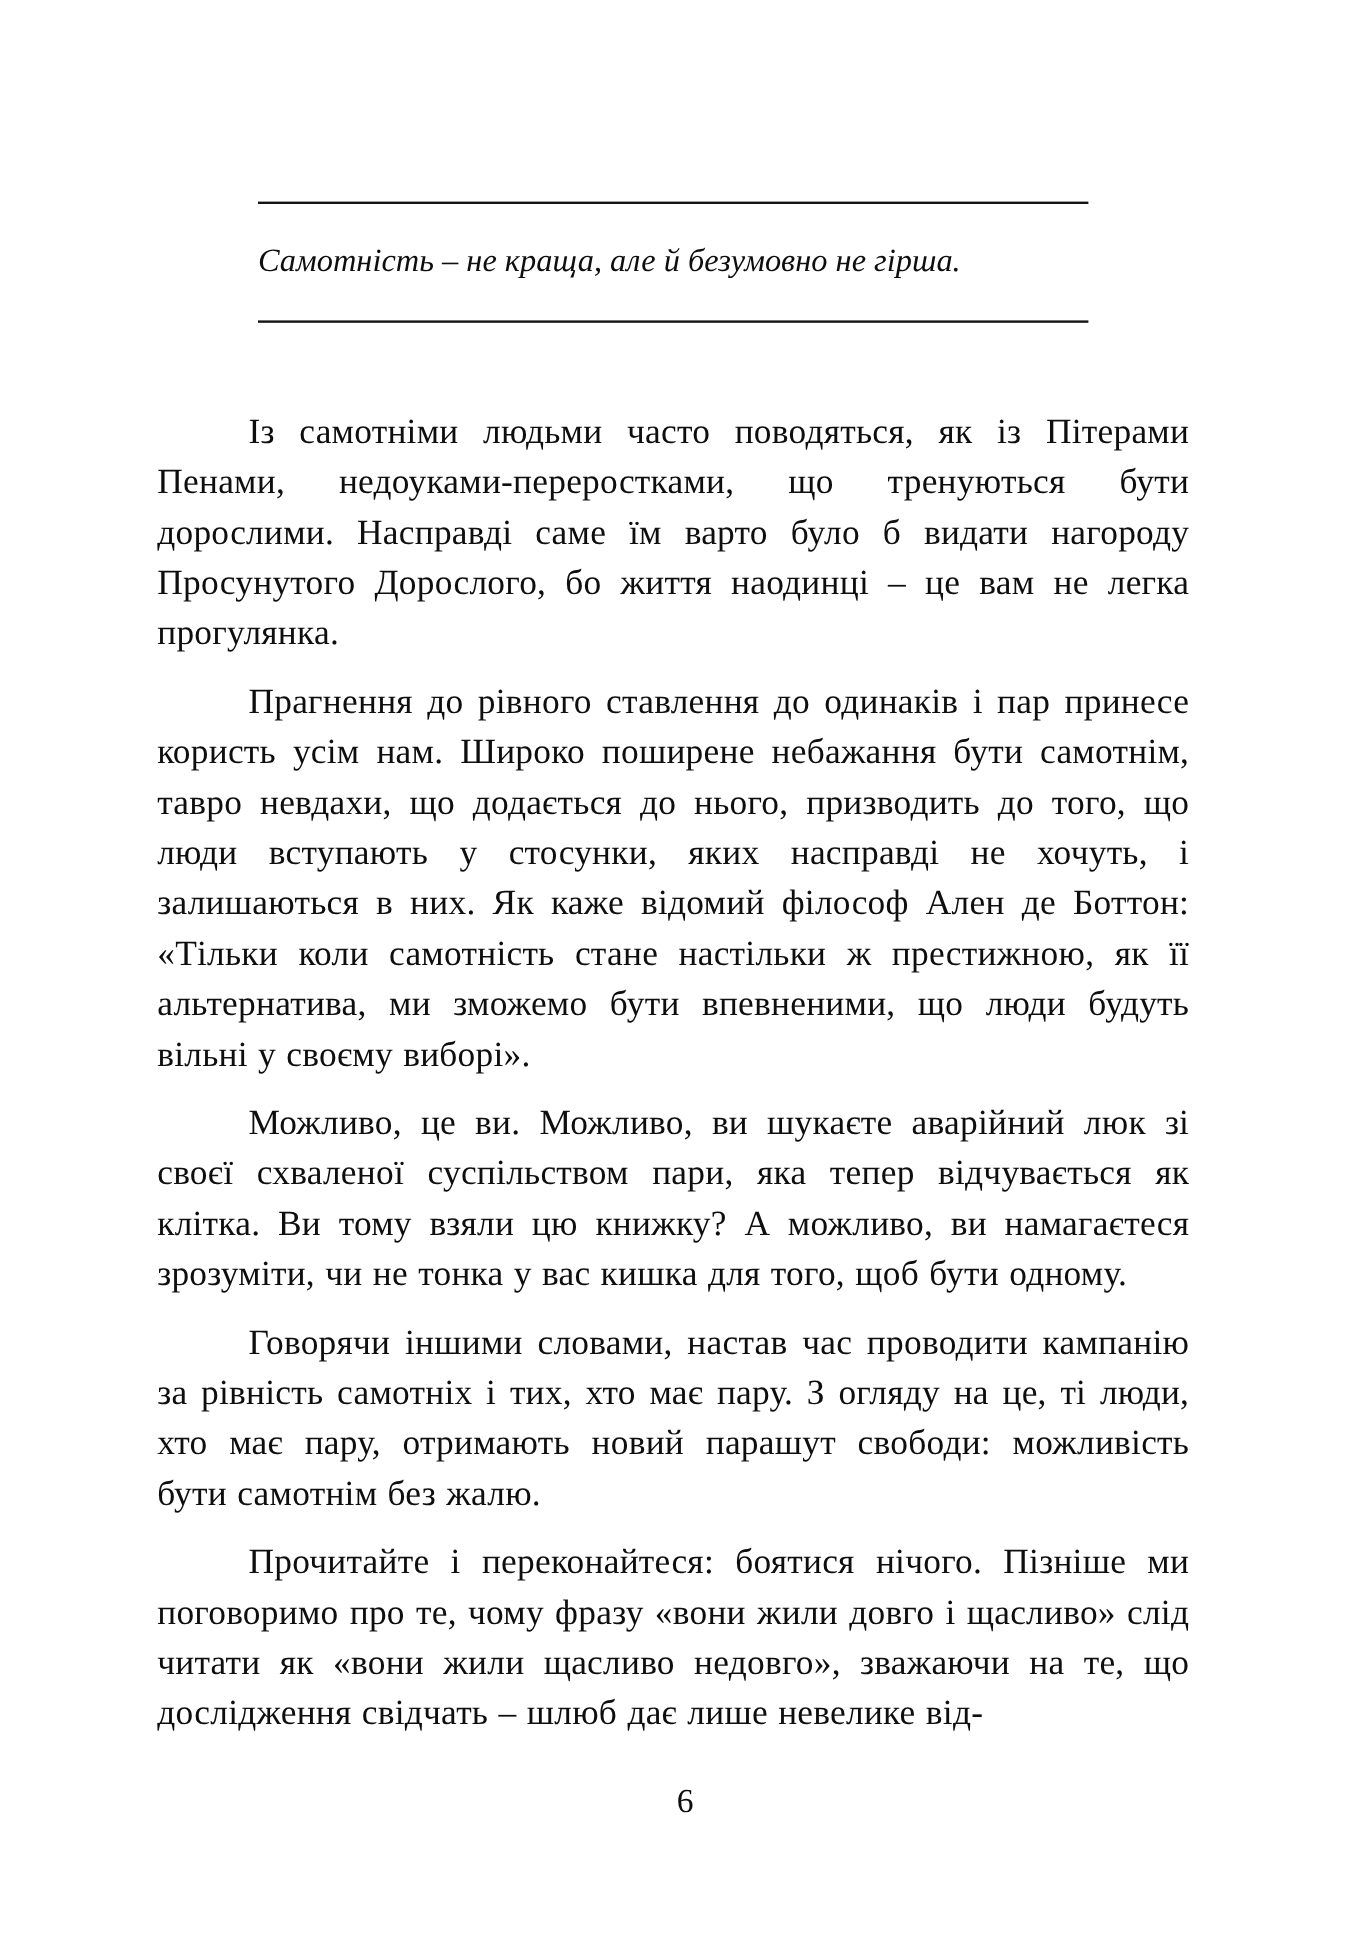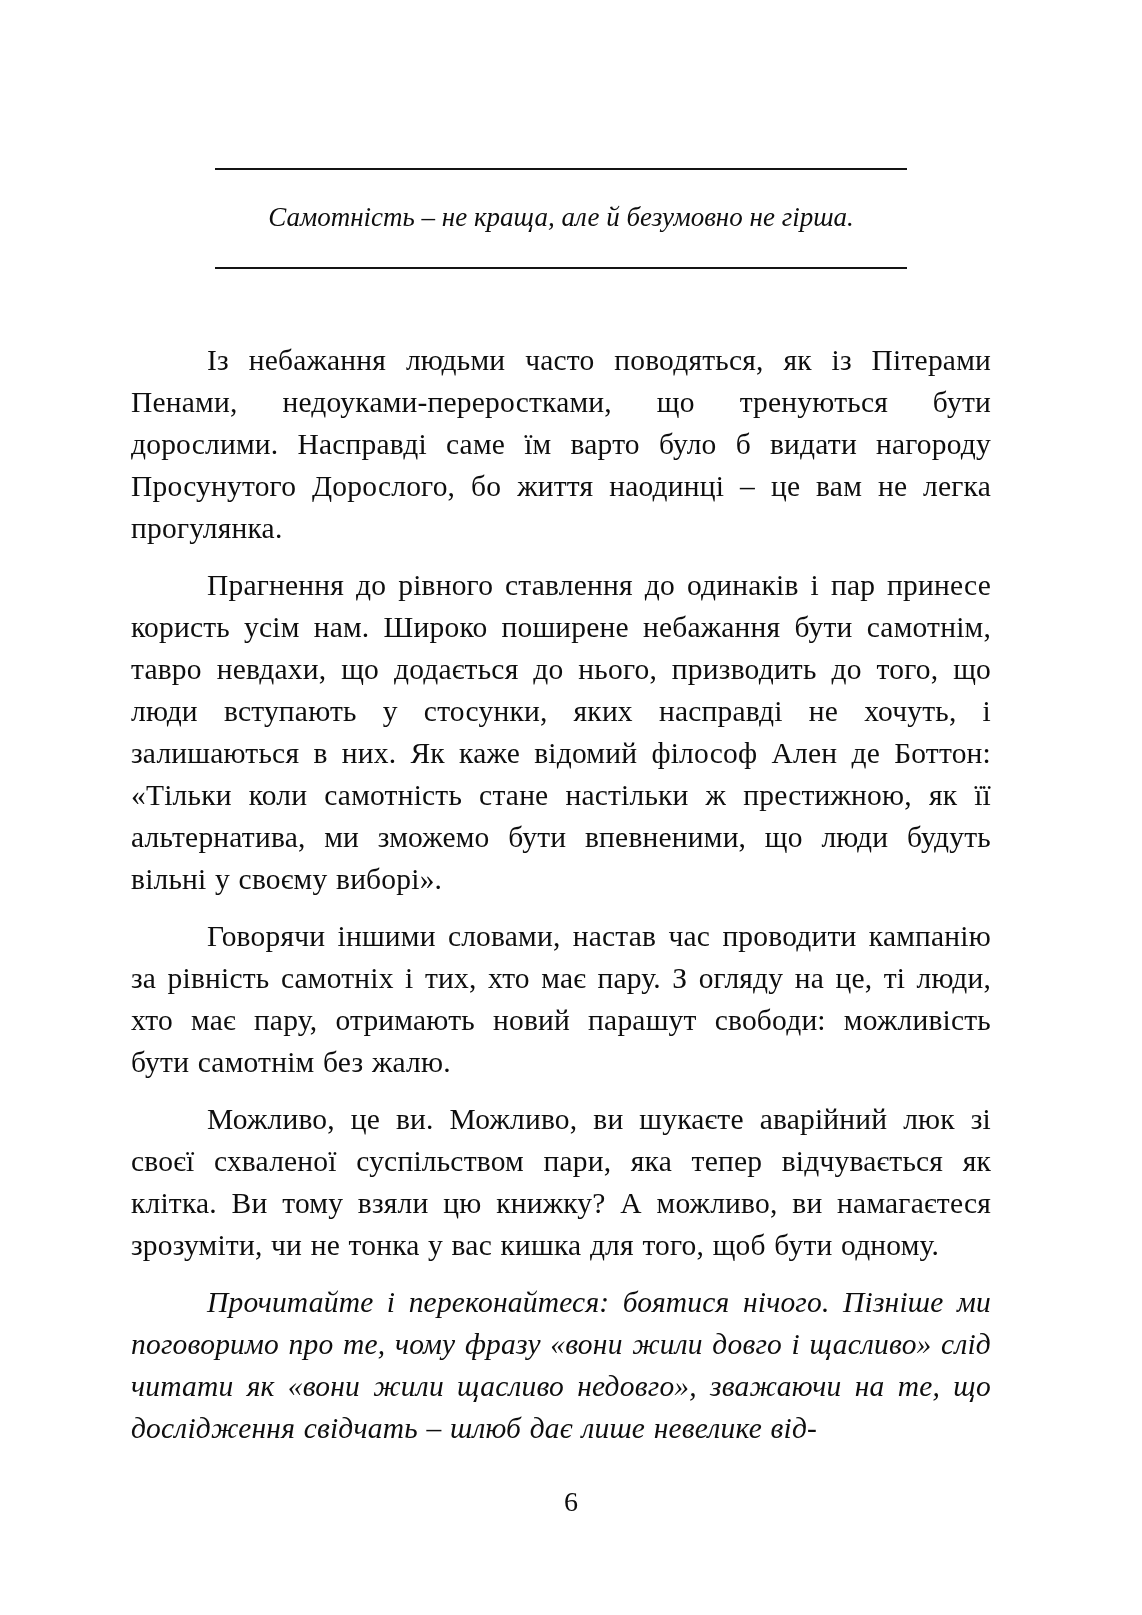--- a/index.html
+++ b/index.html
@@ -29,40 +29,39 @@
   .epigraph-block {
     width: 692px;
     margin: 168px auto 0 auto;
   }
   .rule {
     height: 0;
     border-top: 2px solid #141414;
   }
   .epigraph-text {
     font-style: italic;
-    text-align: center;
+    text-align: left;
     font-size: 27px;
     line-height: 41px;
     padding: 27px 0 29px 0;
   }
   .body-text {
     margin-top: 70px;
   }
   p.body-para {
     margin: 0 0 15px 0;
     font-size: 29.5px;
     line-height: 42px;
     text-align: justify;
     text-indent: 76px;
     letter-spacing: 0.2px;
     word-spacing: 1px;
   }
   p.body-para:last-child {
     margin-bottom: 12px;
-    font-style: italic;
   }
   .page-number {
     position: absolute;
     left: 0;
     top: 1486px;
     width: 100%;
     text-align: center;
     font-size: 28px;
     line-height: 32px;
   }
@@ -75,23 +74,23 @@
 
     <div class="epigraph-block">
       <div class="rule"></div>
       <div class="epigraph-text">
         <div>Самотність – не краща, але й безумовно не гірша.</div>
       </div>
       <div class="rule"></div>
     </div>
 
     <div class="body-text">
-      <p class="body-para">Із небажання людьми часто поводяться, як із Пітерами Пенами, недоуками-переростками, що тренуються бути дорослими. Насправді саме їм варто було б видати нагороду Просунутого Дорослого, бо життя наодинці – це вам не легка прогулянка.</p>
+      <p class="body-para">Із самотніми людьми часто поводяться, як із Пітерами Пенами, недоуками-переростками, що тренуються бути дорослими. Насправді саме їм варто було б видати нагороду Просунутого Дорослого, бо життя наодинці – це вам не легка прогулянка.</p>
       <p class="body-para">Прагнення до рівного ставлення до одинаків і пар принесе користь усім нам. Широко поширене небажання бути самотнім, тавро невдахи, що додається до нього, призводить до того, що люди вступають у стосунки, яких насправді не хочуть, і залишаються в них. Як каже відомий філософ Ален де Боттон: «Тільки коли самотність стане настільки ж престижною, як її альтернатива, ми зможемо бути впевненими, що люди будуть вільні у своєму виборі».</p>
+      <p class="body-para">Можливо, це ви. Можливо, ви шукаєте аварійний люк зі своєї схваленої суспільством пари, яка тепер відчувається як клітка. Ви тому взяли цю книжку? А можливо, ви намагаєтеся зрозуміти, чи не тонка у вас кишка для того, щоб бути одному.</p>
       <p class="body-para">Говорячи іншими словами, настав час проводити кампанію за рівність самотніх і тих, хто має пару. З огляду на це, ті люди, хто має пару, отримають новий парашут свободи: можливість бути самотнім без жалю.</p>
-      <p class="body-para">Можливо, це ви. Можливо, ви шукаєте аварійний люк зі своєї схваленої суспільством пари, яка тепер відчувається як клітка. Ви тому взяли цю книжку? А можливо, ви намагаєтеся зрозуміти, чи не тонка у вас кишка для того, щоб бути одному.</p>
       <p class="body-para">Прочитайте і переконайтеся: боятися нічого. Пізніше ми поговоримо про те, чому фразу «вони жили довго і щасливо» слід читати як «вони жили щасливо недовго», зважаючи на те, що дослідження свідчать – шлюб дає лише невелике від-</p>
     </div>
 
   </div>
 
   <div class="page-number">6</div>
 </div>
 
 </body></html>

